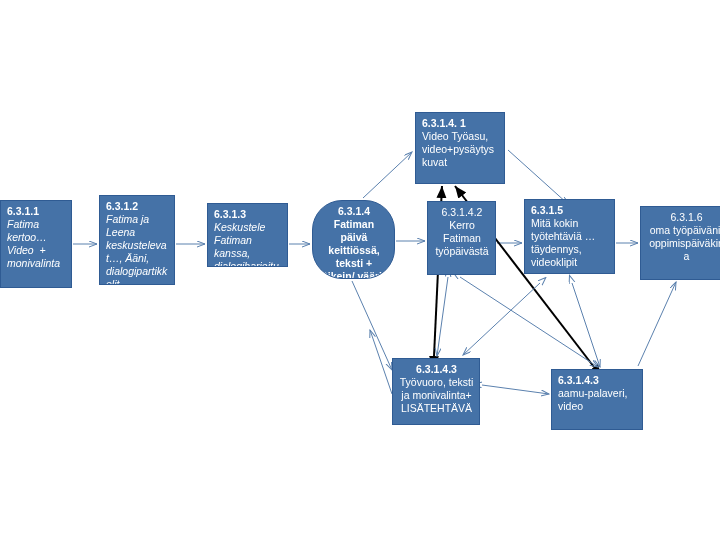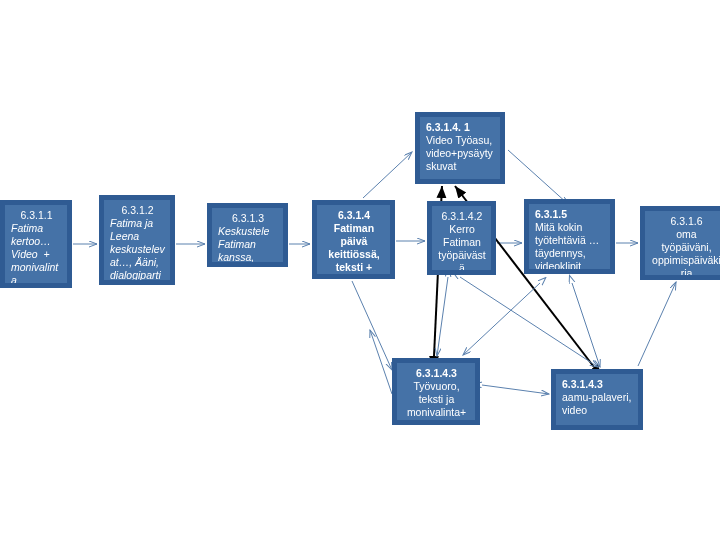--- a/index.html
+++ b/index.html
@@ -22,42 +22,41 @@
     left: 0;
     top: 0;
     width: 720px;
     height: 540px;
     pointer-events: none;
   }
   .node {
     position: absolute;
     box-sizing: border-box;
     background: #4572A7;
-    border: 5px solid #c4b5fd;
+    border: 1px solid #c4b5fd;
     color: #ffffff;
     padding: 4px 5px 12px 6px;
     line-height: 1.24;
     overflow: hidden;
     z-index: 3;
   }
   .node .txt {
     display: block;
     white-space: pre-wrap;
     word-break: break-word;
   }
   
   .v-italic-left {
     font-style: italic;
     text-align: left;
     font-size: 10.5px;
   }
   .v-italic-left .hd {
     font-style: normal;
-    font-weight: normal;
-    text-align: center;
+    font-weight: bold;
   }
   .v-bold-center {
     text-align: center;
     font-weight: bold;
     font-size: 10.5px;
   }
   .v-plain-center {
     text-align: center;
     font-size: 10.5px;
   }
@@ -122,21 +121,21 @@
         <span class="txt">Fatima kertoo… Video  + monivalinta</span>
       </div>
       <div class="node v-italic-left" style="left: 99px; top: 195px; width: 76px; height: 90px; background: rgb(69, 114, 167); border-color: rgb(47, 91, 147); color: rgb(255, 255, 255);">
         <span class="txt hd">6.3.1.2</span>
         <span class="txt">Fatima ja Leena keskustelevat…, Ääni, dialogipartikkelit</span>
       </div>
       <div class="node v-italic-left" style="left: 207px; top: 203px; width: 81px; height: 64px; background: rgb(69, 114, 167); border-color: rgb(47, 91, 147); color: rgb(255, 255, 255);">
         <span class="txt hd">6.3.1.3</span>
         <span class="txt">Keskustele Fatiman kanssa, dialogiharjoitus</span>
       </div>
-      <div class="node v-bold-center" style="left: 312px; top: 200px; width: 83px; height: 79px; background: rgb(69, 114, 167); border-color: rgb(47, 91, 147); color: rgb(255, 255, 255);">
+      <div class="node v-bold-center" style="left: 312px; top: 200px; width: 83px; height: 79px; background: rgb(69, 114, 167); border-color: rgb(47, 91, 147); color: rgb(255, 255, 255); border-radius: 30px;">
         <span class="txt hd">6.3.1.4</span>
         <span class="txt">Fatiman päivä keittiössä, teksti + Oikein/ väärin</span>
       </div>
       <div class="node v-plain-left" style="left: 415px; top: 112px; width: 90px; height: 72px; background: rgb(69, 114, 167); border-color: rgb(47, 91, 147); color: rgb(255, 255, 255);">
         <span class="txt hd">6.3.1.4. 1</span>
         <span class="txt">Video Työasu, video+pysäytyskuvat</span>
       </div>
       <div class="node v-center-light" style="left: 427px; top: 201px; width: 69px; height: 74px; background: rgb(69, 114, 167); border-color: rgb(47, 91, 147); color: rgb(255, 255, 255);">
         <span class="txt hd">6.3.1.4.2</span>
         <span class="txt">Kerro Fatiman työpäivästä</span>

